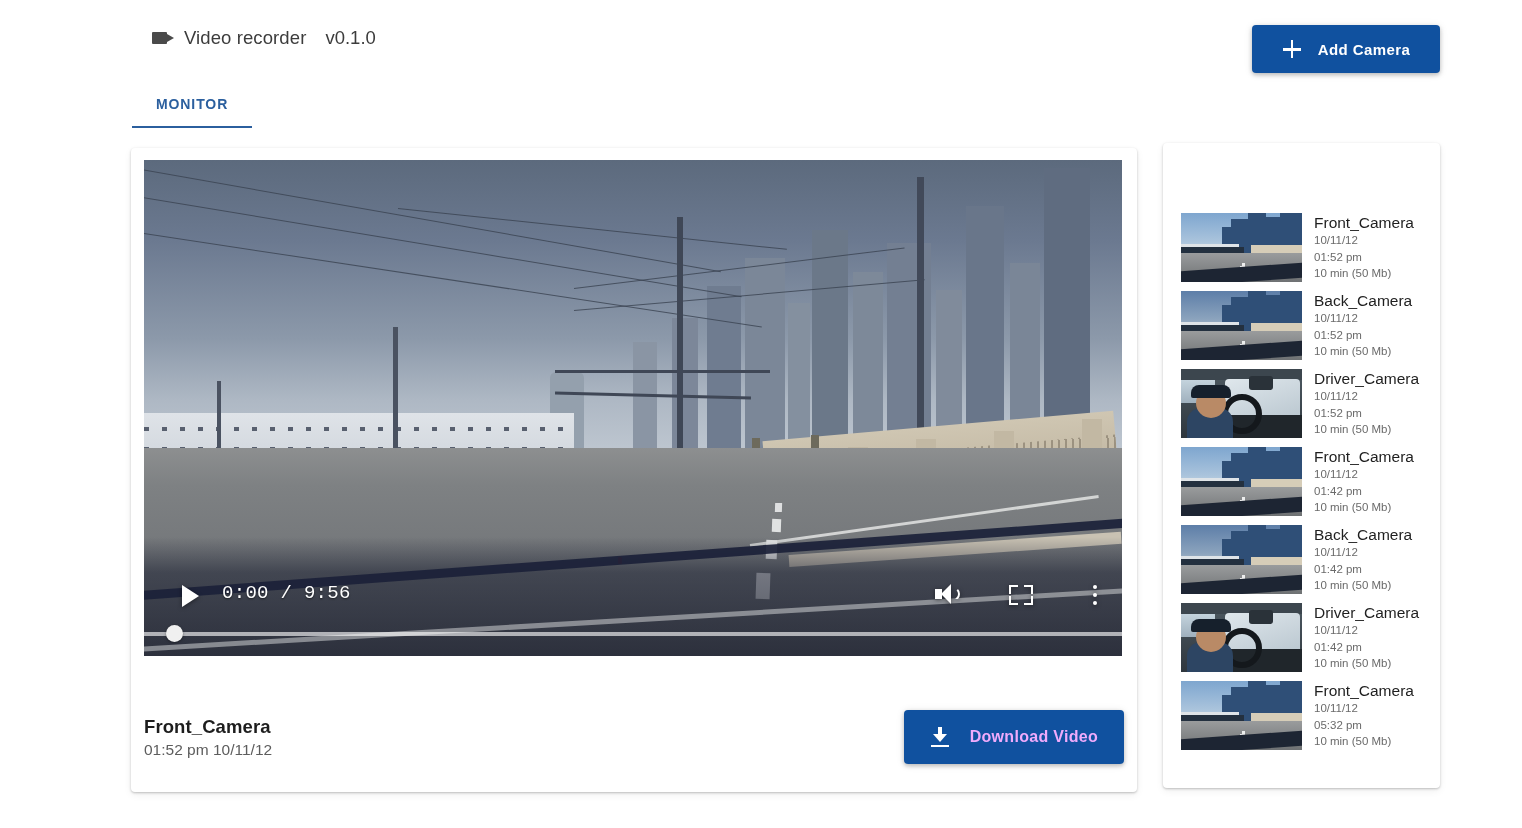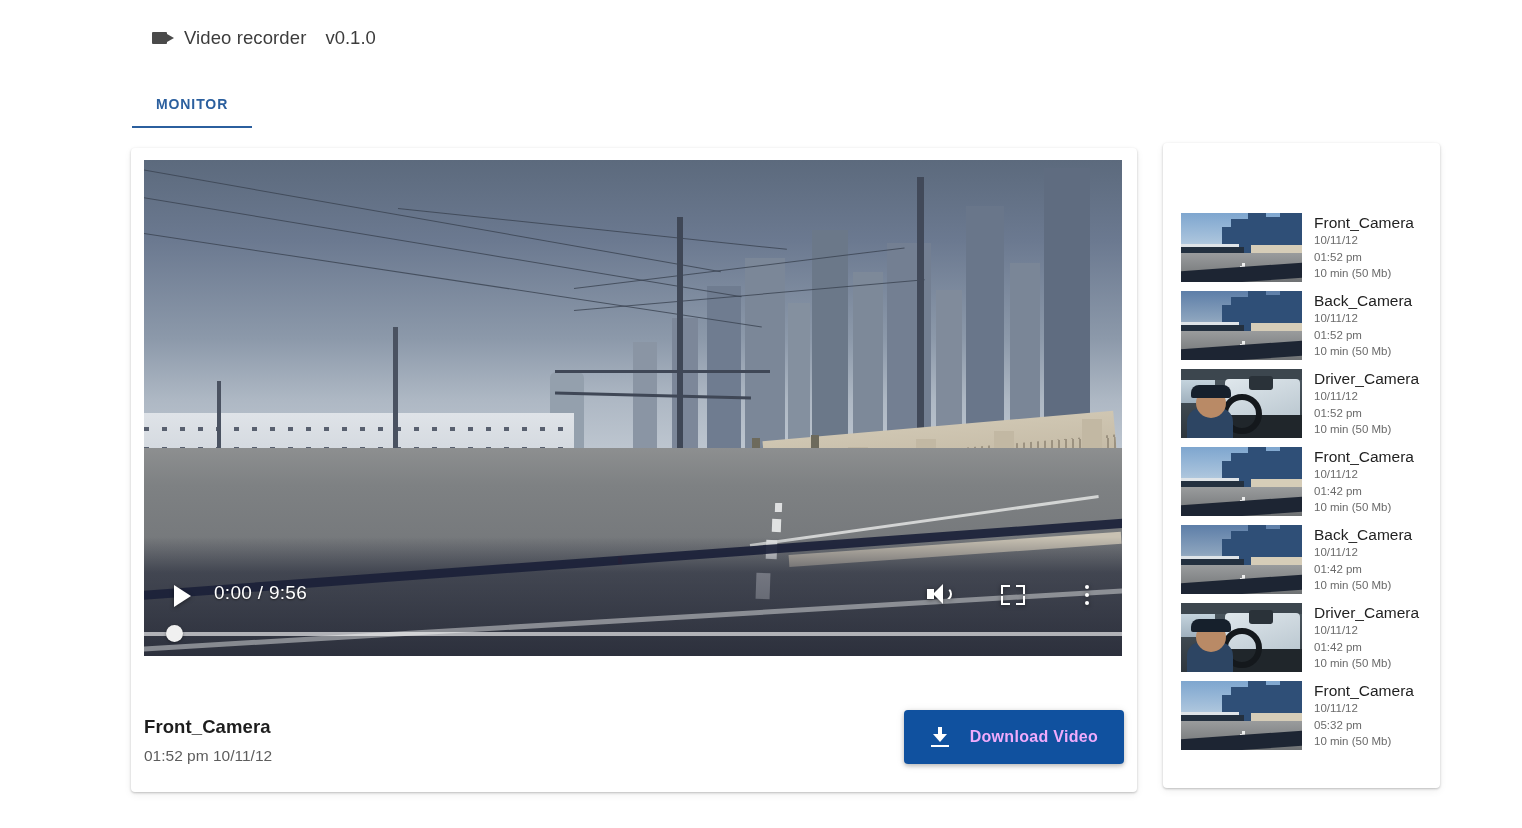--- a/index.html
+++ b/index.html
@@ -129,21 +129,21 @@
   .pillar { position:absolute; bottom:26%; width:20px; height:108px; background:#c2b8a3;}
   .curb-r { position:absolute; right:0; bottom:18%; width:34%; height:12px; background:#c9c2b3;
     transform: rotate(-4deg); transform-origin:left center;}
   .edge-line-r { position:absolute; right:2%; bottom:22%; width:36%; height:3px; background:#e3e4e3;
     transform: rotate(-8deg); transform-origin:left center; opacity:.85;}
   .reddot { position:absolute; left:48.5%; bottom:18.5%; width:4px; height:7px; background:#d93025; border-radius:1px;}
   .palm { position:absolute; width:8px; background:#6d6a5c; }
 
   
   .controls { position:absolute; left:0; bottom:0; width:100%; height:96px; }
-  .ctrl-row { position:absolute; left:0; top:18px; width:100%; height:40px; }
+  .ctrl-row { position:absolute; left:8px; top:18px; width:100%; height:40px;font-family:Liberation Mono, monospace; }
   .play-btn { position:absolute; left:30px; top:7px; width:0; height:0;
     border-left:17px solid #fff; border-top:11px solid transparent; border-bottom:11px solid transparent;
     cursor:pointer; filter: drop-shadow(0 1px 2px rgba(0,0,0,.5)); }
   .time-text { position:absolute; left:70px; top:4px; font-size:19px; color:#fff;
     letter-spacing:.3px; text-shadow: 0 1px 2px rgba(0,0,0,.55); }
   .right-ctrls { position:absolute; right:20px; top:2px; display:flex; align-items:center; gap:44px; }
   .icon-btn { width:30px; height:30px; position:relative; cursor:pointer;
     filter: drop-shadow(0 1px 2px rgba(0,0,0,.5)); }
   .vol-spk { position:absolute; left:3px; top:9px; width:7px; height:10px; background:#fff; }
   .vol-cone { position:absolute; left:9px; top:4px; width:0; height:0;
@@ -159,21 +159,21 @@
   .dot { position:absolute; left:13px; width:4px; height:4px; border-radius:50%; background:#fff;}
   .dot.d1{top:5px;} .dot.d2{top:13px;} .dot.d3{top:21px;}
   .scrub { position:absolute; left:0; bottom:20px; width:100%; height:5px; }
   .scrub-track { position:absolute; left:0; top:1px; width:100%; height:3.5px; background:rgba(255,255,255,.62);}
   .scrub-thumb { position:absolute; left:22px; top:-6px; width:17px; height:17px; border-radius:50%;
     background:#f0f0f0; cursor:pointer; box-shadow:0 1px 3px rgba(0,0,0,.4);}
 
   
   .video-meta { position:absolute; left:13px; top:568px; }
   .video-name { font-size: 18.5px; font-weight:700; color:#1d1d1d; letter-spacing:.1px; }
-  .video-time { font-size: 15.5px; color:#5d5d5d; margin-top: 9px; }
+  .video-time { font-size: 15.5px; color:#5d5d5d; margin-top: 3px; }
   .download-btn {
     position:absolute; right:13px; top:562px; height:54px; min-width:215px; padding:0 26px;
     background:#10519f; color:#f0abfc; border:none; border-radius:4px;
     display:flex; align-items:center; justify-content:center; gap:20px;
     font-size:16px; font-weight:600; letter-spacing:.3px; cursor:pointer;
     box-shadow: 0 2px 4px rgba(0,0,0,.22), 0 1px 8px rgba(0,0,0,.10);
   }
   .dl-icon { position:relative; width:20px; height:20px; flex:none; }
   .dl-icon .stem { position:absolute; left:8px; top:0; width:4px; height:9px; background:#fff;}
   .dl-icon .head { position:absolute; left:3px; top:7px; width:0;height:0;
@@ -250,20 +250,24 @@
 
   <div class="header">
     <div class="app-title-wrap">
       <span class="cam-icon">
         <span class="body"></span>
           <span class="lens"></span>
       </span>
       <span class="app-title">Video recorder</span>
       <span class="app-ver">v0.1.0</span>
     </div>
+    <button class="add-camera-btn">
+      <span class="plus-icon"></span>
+      <span>Add Camera</span>
+    </button>
   </div>
 
   <div class="tabs">
     <button class="tab active">MONITOR</button>
   </div>
 
   <div class="main-card">
 
     <div class="video-shell">
       <div class="video-scene">

